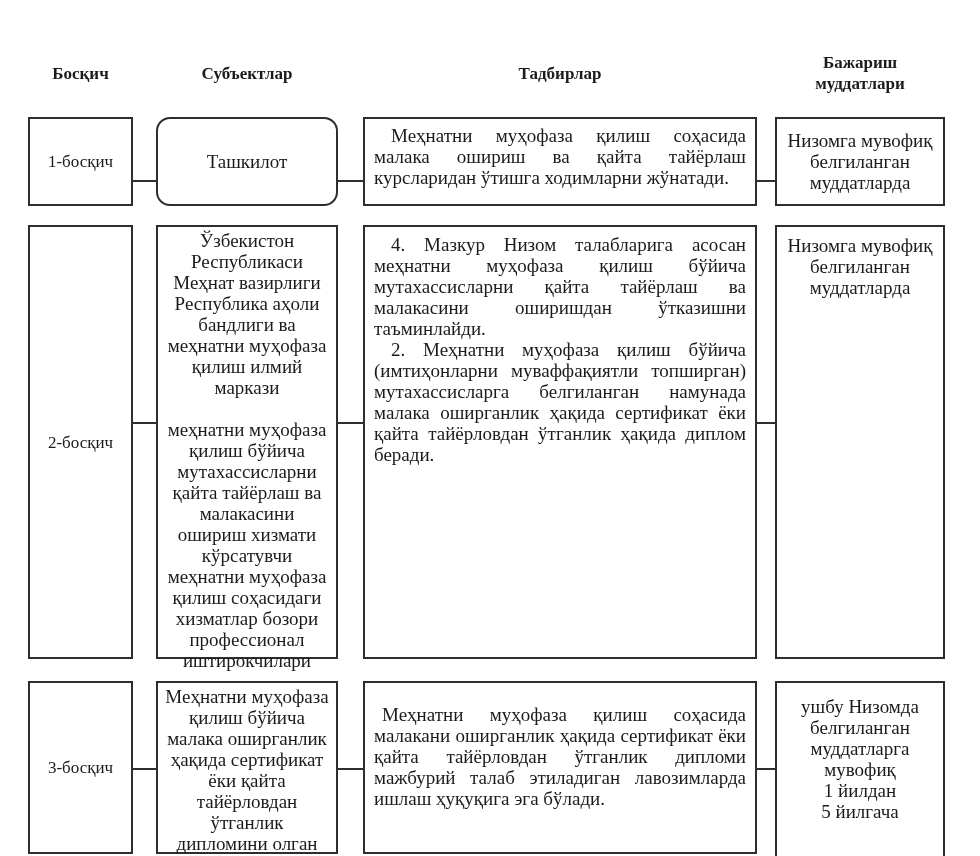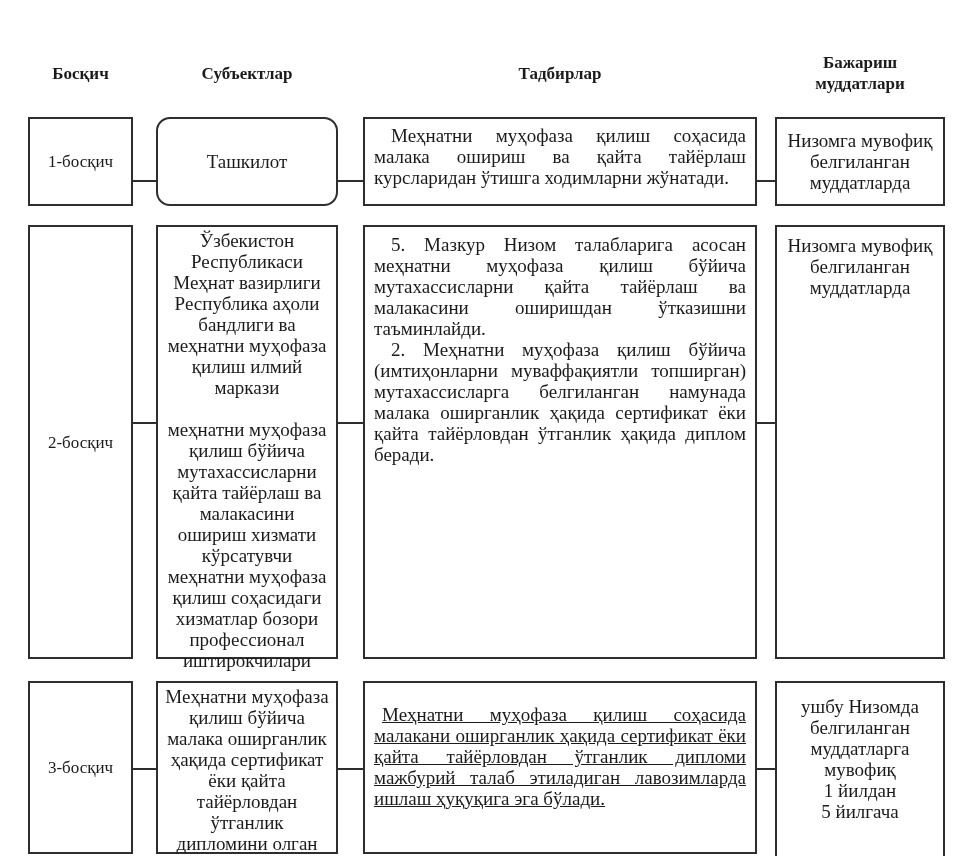--- a/index.html
+++ b/index.html
@@ -21,21 +21,21 @@
   .box{
     position:absolute;box-sizing:border-box;background:var(--bg-color);
     border:2px solid var(--border-color);
     font-size:19px;line-height:21px;
   }
   .cell-center{display:flex;align-items:center;justify-content:center;text-align:center;}
   .stage-box{font-size:17px;justify-content:center;}
   .cc{text-align:center;}
   .just p{margin:0;text-align:justify;text-justify:inter-word;}
   .just p.indent{text-indent:17px;}
-  .just p.indent-sm{text-indent:8px;text-decoration:underline;}
+  .just p.indent-sm{text-indent:8px;}
   .connector{position:absolute;height:2px;background:var(--border-color);}
   .subj2 p{margin:0;}
   .subj2 p + p{margin-top:21px;}
   .dl-line{margin:0;}
 </style>
 </head>
 <body>
 
 <div class="canvas">
 
@@ -67,21 +67,21 @@
   <div class="box cell-center stage-box" style="left:28px;top:193px;width:105px;height:434px;">
     <span>2-босқич</span>
   </div>
 
   <div class="box cc subj2" style="left:156px;top:193px;width:182px;height:434px;padding:3px 5px;">
     <p>Ўзбекистон Республикаси Меҳнат вазирлиги Республика аҳоли бандлиги ва меҳнатни муҳофаза қилиш илмий маркази</p>
     <p>меҳнатни муҳофаза қилиш бўйича мутахассисларни қайта тайёрлаш ва малакасини ошириш хизмати кўрсатувчи меҳнатни муҳофаза қилиш соҳасидаги хизматлар бозори профессионал иштирокчилари</p>
   </div>
 
   <div class="box just" style="left:363px;top:193px;width:394px;height:434px;padding:7px 9px;">
-    <p class="indent">5. Мазкур Низом талабларига асосан меҳнатни муҳофаза қилиш бўйича мутахассисларни қайта тайёрлаш ва малакасини оширишдан ўтказишни таъминлайди.</p>
+    <p class="indent">4. Мазкур Низом талабларига асосан меҳнатни муҳофаза қилиш бўйича мутахассисларни қайта тайёрлаш ва малакасини оширишдан ўтказишни таъминлайди.</p>
     <p class="indent">2. Меҳнатни муҳофаза қилиш бўйича (имтиҳонларни муваффақиятли топширган) мутахассисларга белгиланган намунада малака оширганлик ҳақида сертификат ёки қайта тайёрловдан ўтганлик ҳақида диплом беради.</p>
   </div>
 
   <div class="box cc" style="left:775px;top:193px;width:170px;height:434px;padding:8px 3px;">
     <span>Низомга мувофиқ белгиланган муддатларда</span>
   </div>
 
   <div class="connector" style="left:133px;top:390px;width:23px;"></div>
   <div class="connector" style="left:338px;top:390px;width:25px;"></div>
   <div class="connector" style="left:757px;top:390px;width:18px;"></div>

